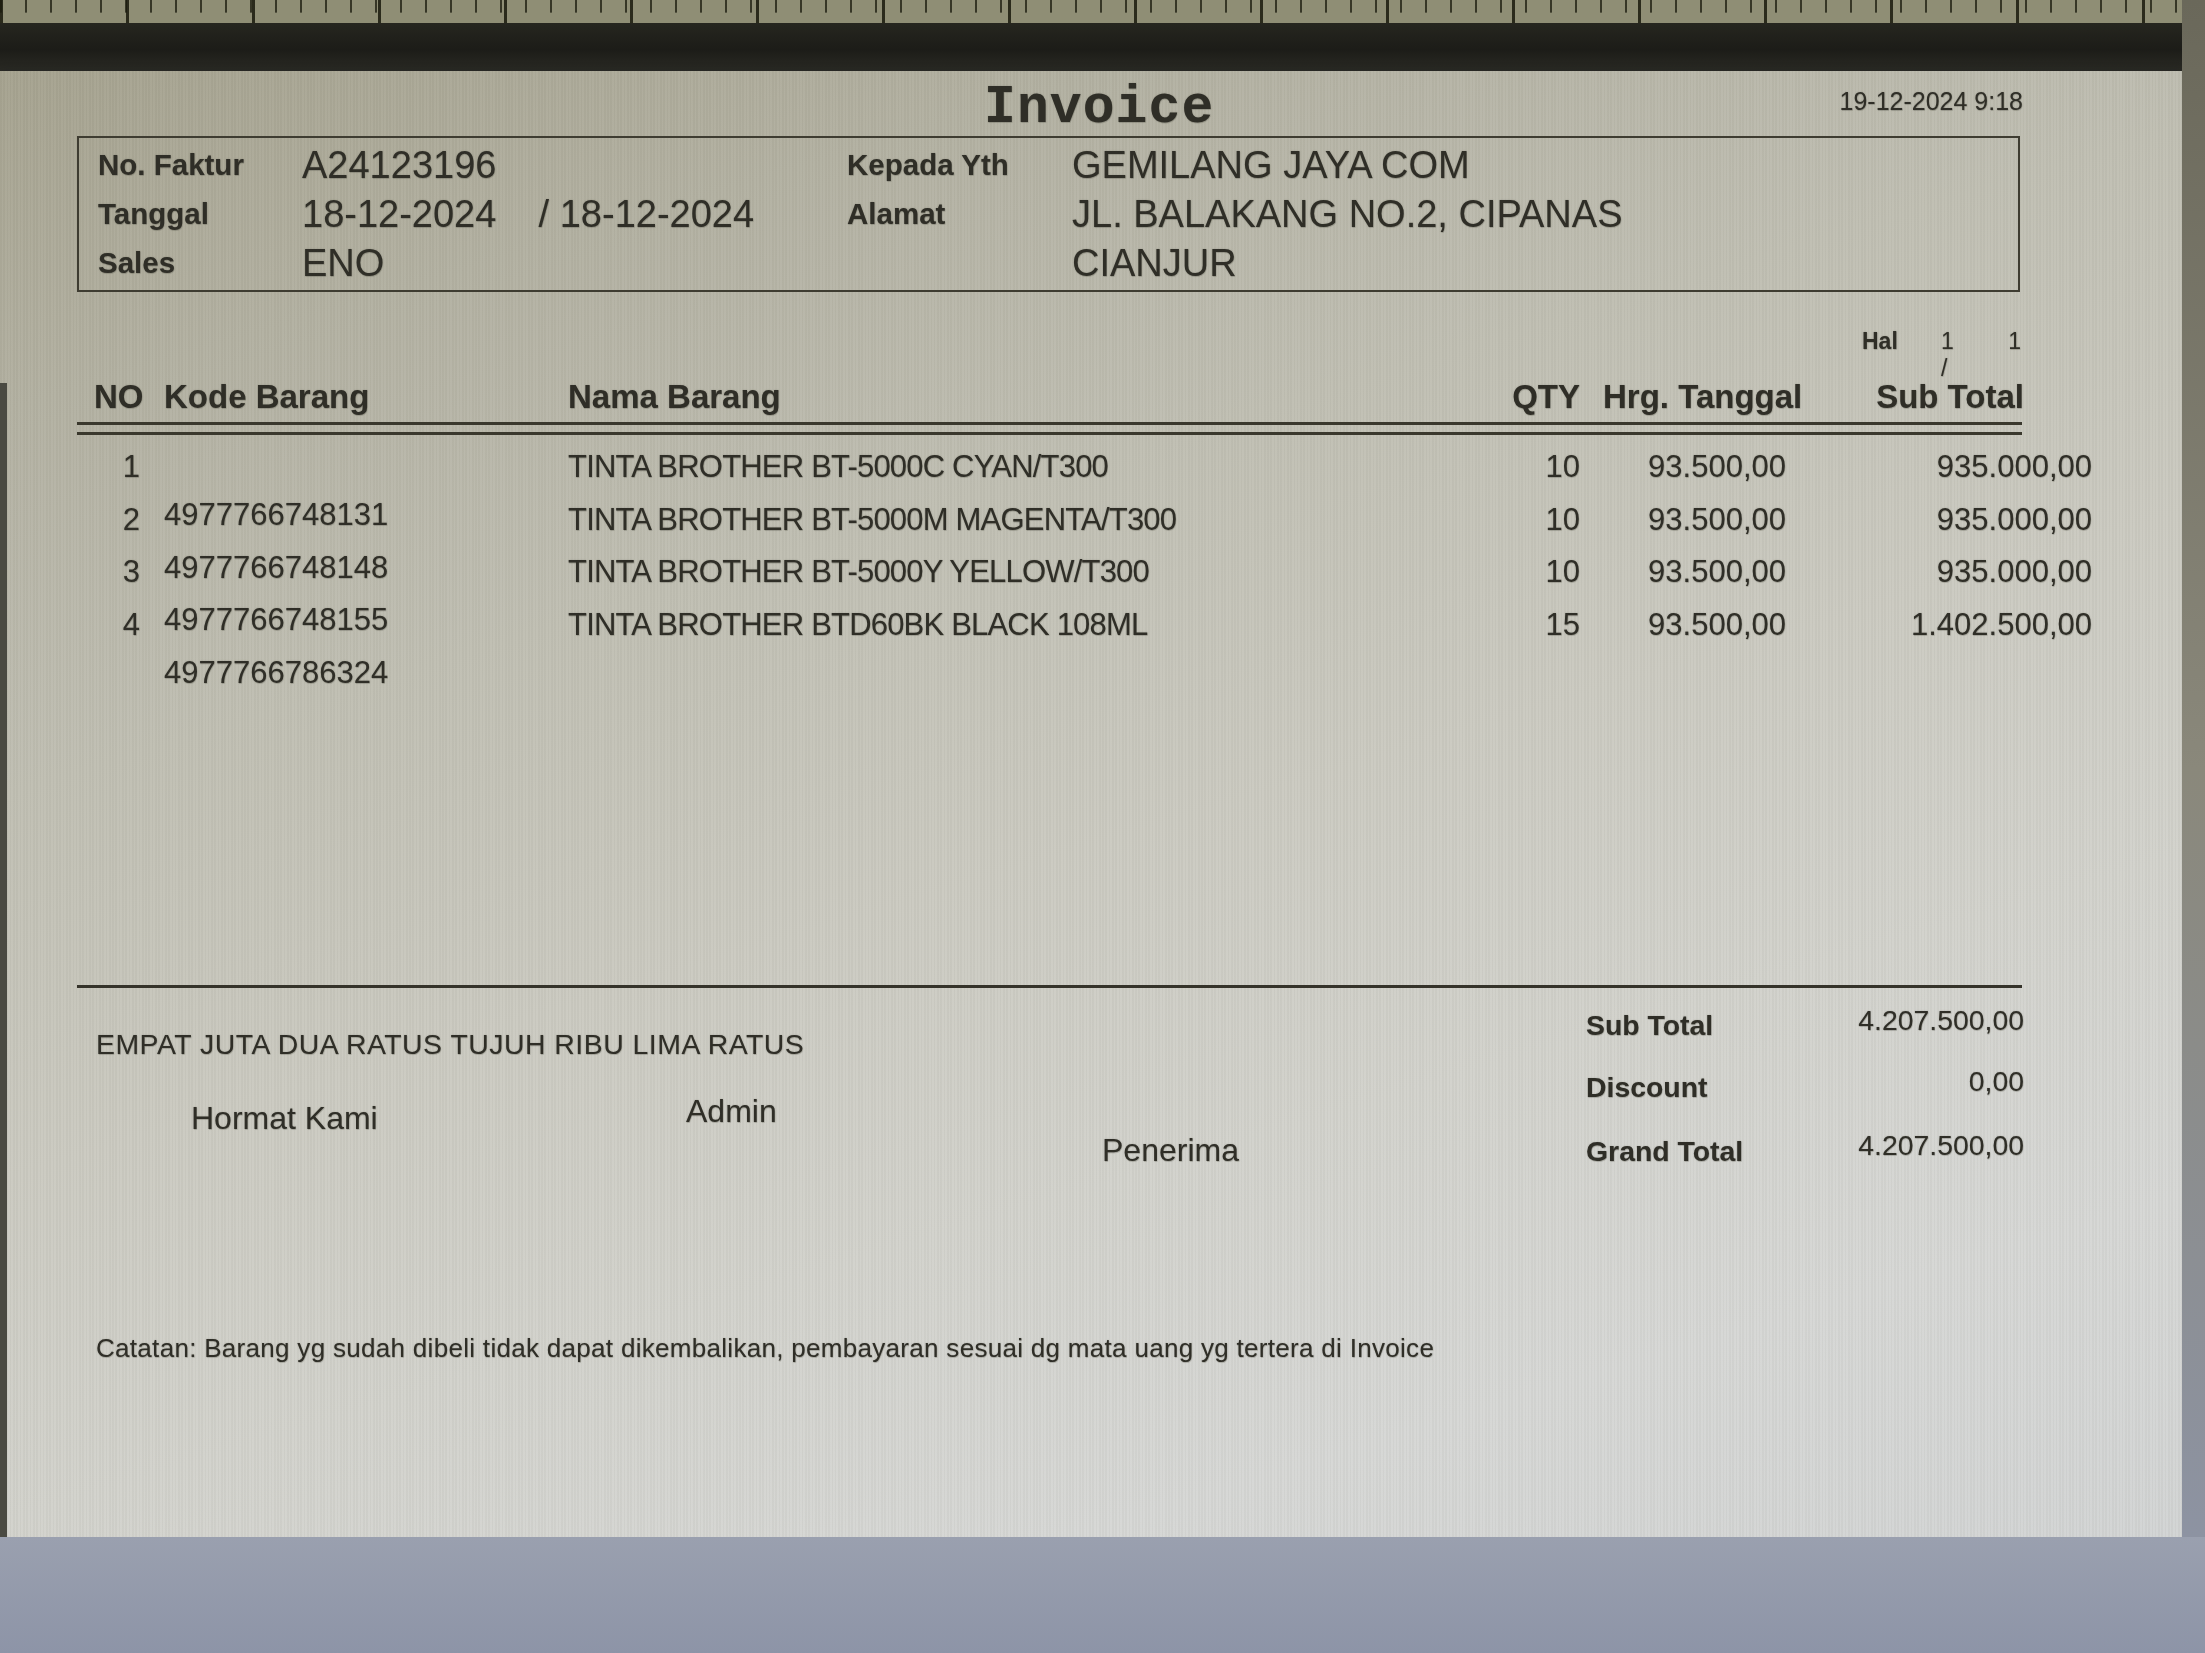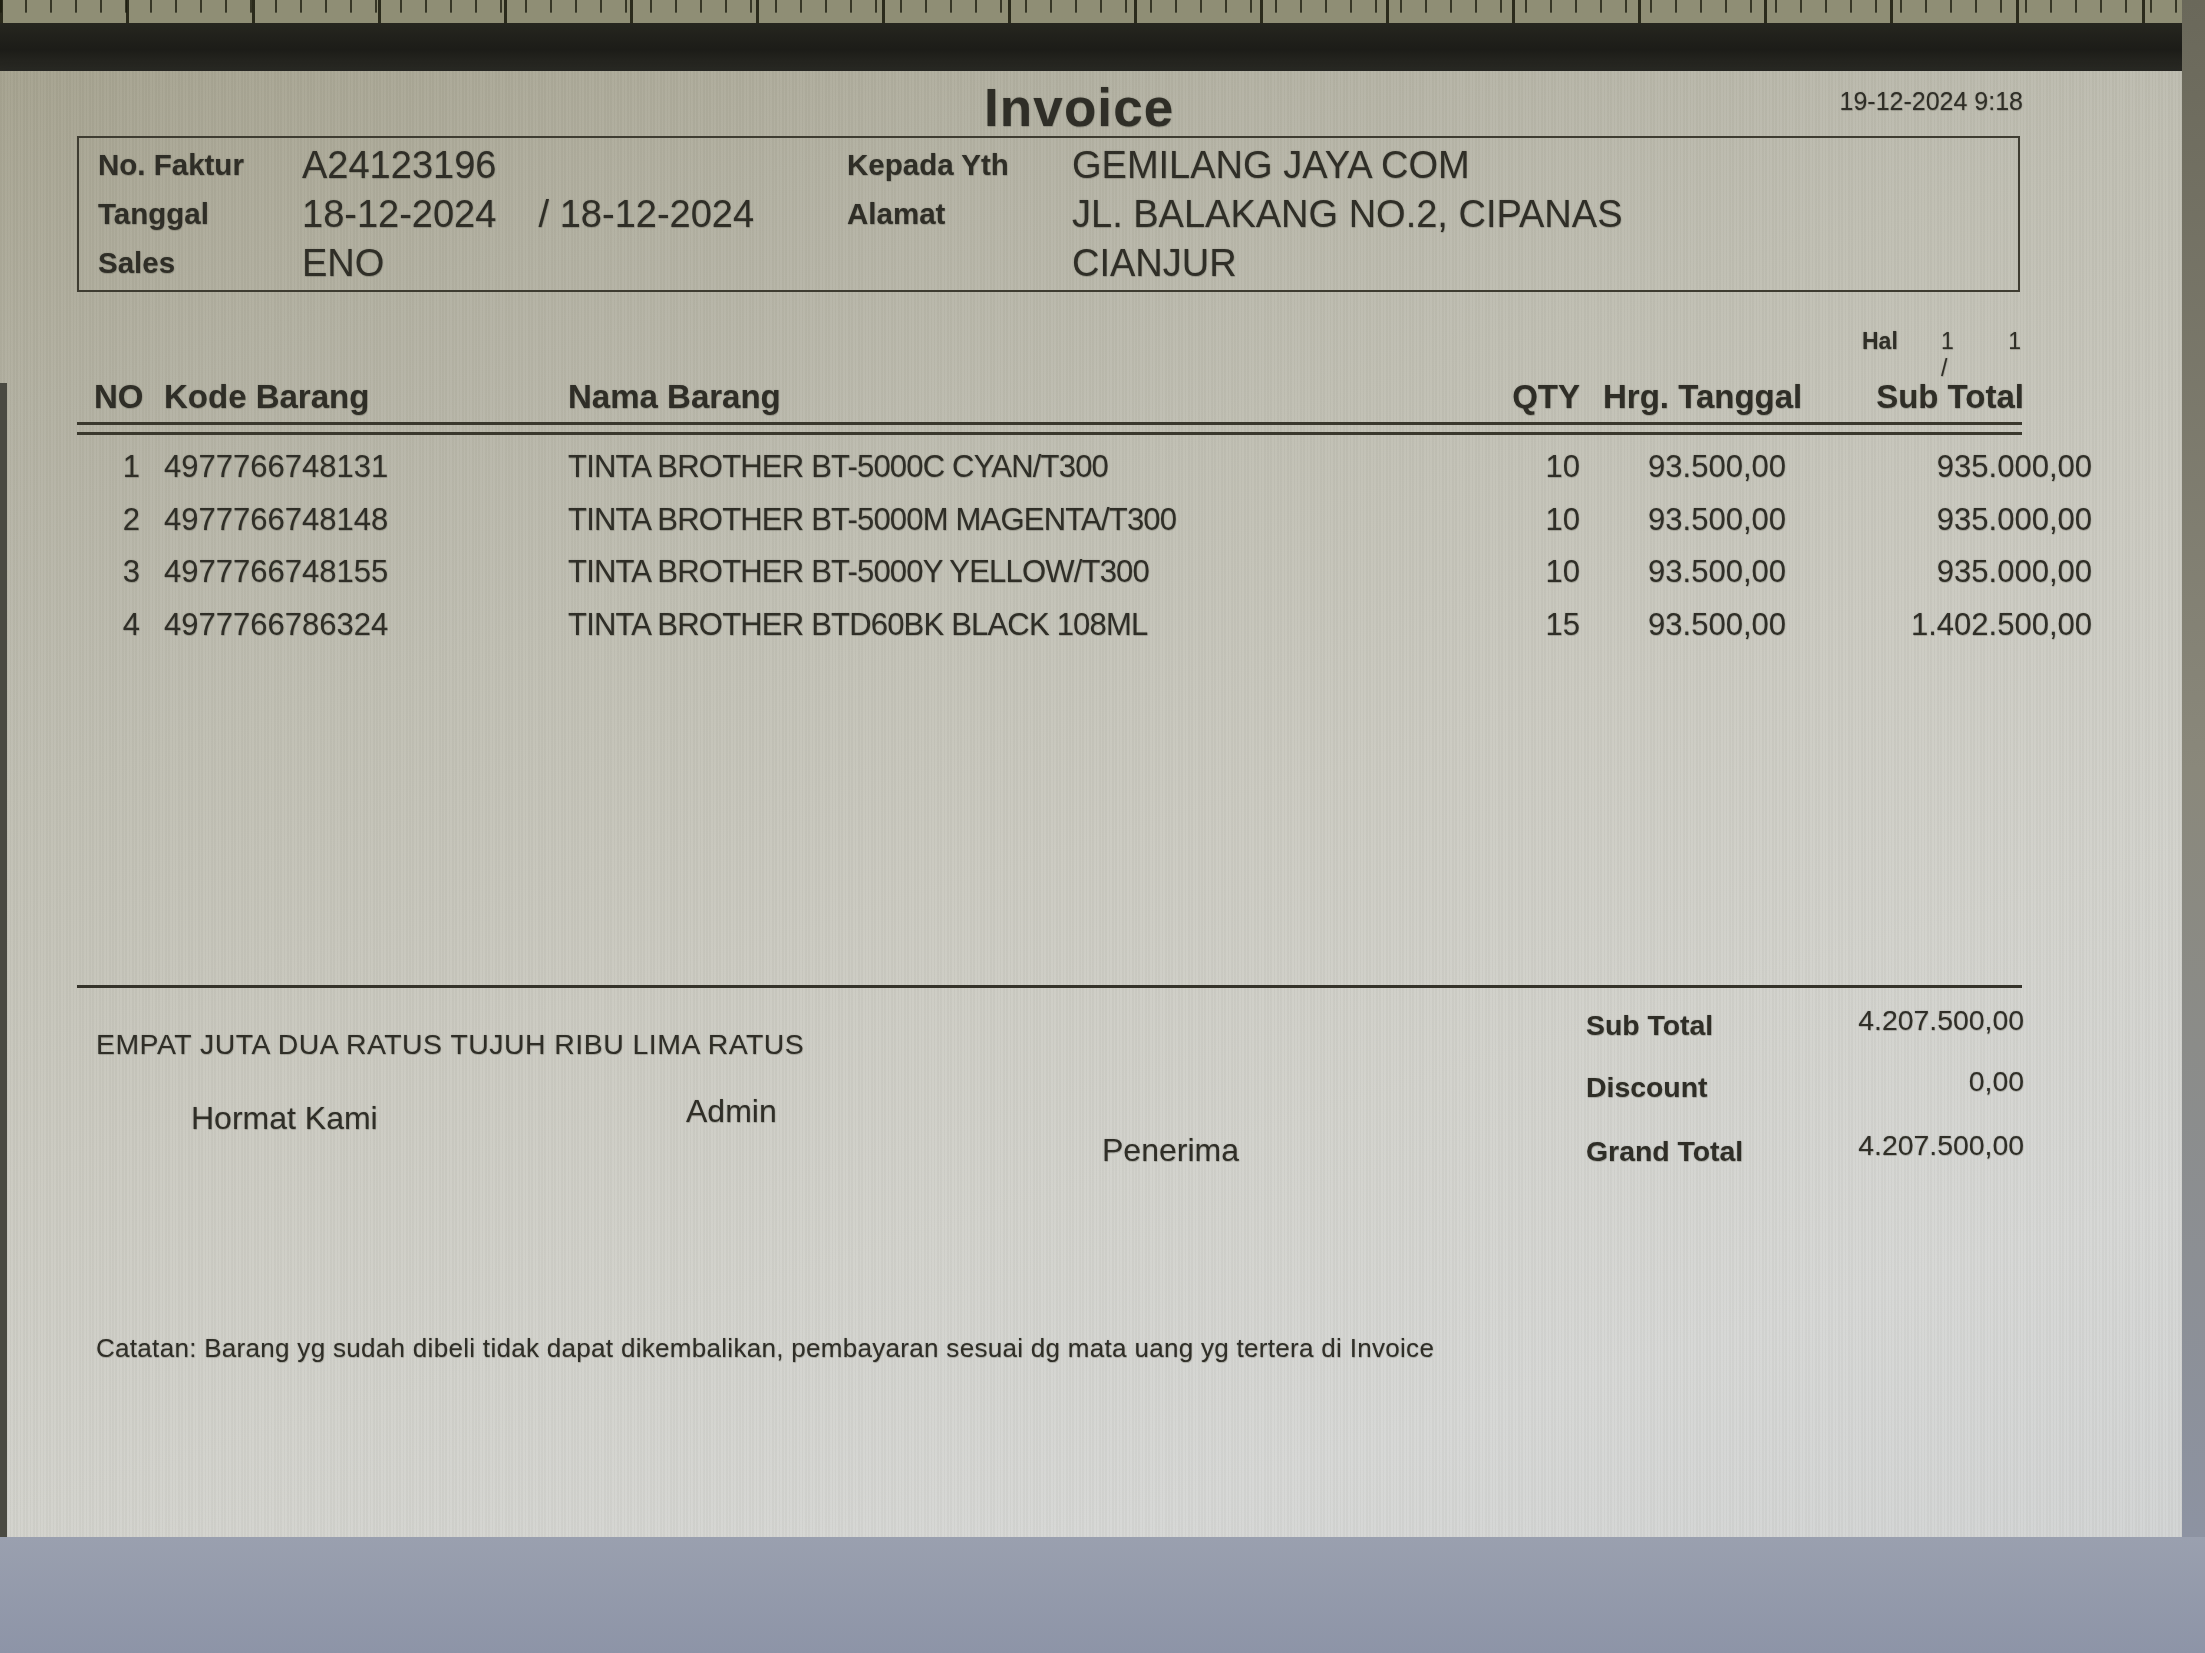--- a/index.html
+++ b/index.html
@@ -22,21 +22,21 @@
         box-shadow:0 3.3px 9.8px rgba(20,25,40,.45);}
   .page *{position:absolute;}
   .blurry{text-shadow:0 0 1.6px rgba(30,30,20,.25), 0.5px 0.5px 0 rgba(90,90,80,.25);}
   
   .edge-right{position:absolute;left:2182px;top:0;width:23px;height:1537px;
               background:linear-gradient(180deg,#6a685a 0%,#8a887b 50%,#8d93a2 100%);}
   .edge-left{position:absolute;left:0;top:383px;width:6.6px;height:1271px;background:#4a4a42;}
   .below{position:absolute;left:0;top:1537px;width:2205px;height:117px;
          background:linear-gradient(180deg,#9aa0af,#8d94a7);}
 
-  .title{left:984px;top:8.2px;font-family:Liberation Sans, sans-serif;font-weight:bold;
+  .title{left:984px;top:8.2px;font-family:Liberation Mono, monospace;font-weight:bold;
          font-size:53px;line-height:1.1;letter-spacing:1.1px;}
   .printdate{left:1788px;top:16.4px;width:235px;text-align:right;font-size:25px;}
 
   .metabox{left:77px;top:65px;width:1939px;height:152px;border:2.7px solid #3e3c31;}
   .metabox span{position:absolute;line-height:38px;white-space:pre;}
   .mlabel{font-weight:bold;font-size:29.5px;}
   .mvalue{font-size:38px;}
   .r1{top:7.7px;} .r2{top:57px;} .r3{top:106px;}
   .lc-label{left:19px;} .lc-value{left:223px;}
   .rc-label{left:768px;} .rc-value{left:993px;}
@@ -52,21 +52,21 @@
   .h-nama{left:568px;}
   .h-qty{left:1471px;width:109px;text-align:right;}
   .h-hrg{left:1603px;width:183px;text-align:right;}
   .h-sub{left:1805px;width:219px;text-align:right;}
 
   .dline{left:77px;top:351px;width:1945px;height:6.6px;
          border-top:3.8px solid #3a382d;border-bottom:3.8px solid #3a382d;}
 
   .trow span{font-size:31px;white-space:nowrap;}
   .c-no{left:88px;width:52px;text-align:right;}
-  .c-kode{left:164px;}
+  .c-kode{left:164px;margin-top:48px;}
   .c-nama{left:568px;letter-spacing:-0.8px;}
   .c-qty{left:1471px;width:109px;text-align:right;}
   .c-hrg{left:1603px;width:183px;text-align:right;}
   .c-sub{left:1873px;width:219px;text-align:right;}
   .row0 span{top:378px;} .row1 span{top:431px;} .row2 span{top:483px;} .row3 span{top:536px;}
 
   .sep{left:77px;top:914px;width:1945px;height:0;border-top:3.3px solid #35332a;}
 
   .tot-label{left:1586px;font-size:28.4px;font-weight:bold;white-space:nowrap;}
   .tot-value{left:1783px;width:241px;text-align:right;font-size:28.4px;white-space:nowrap;}

